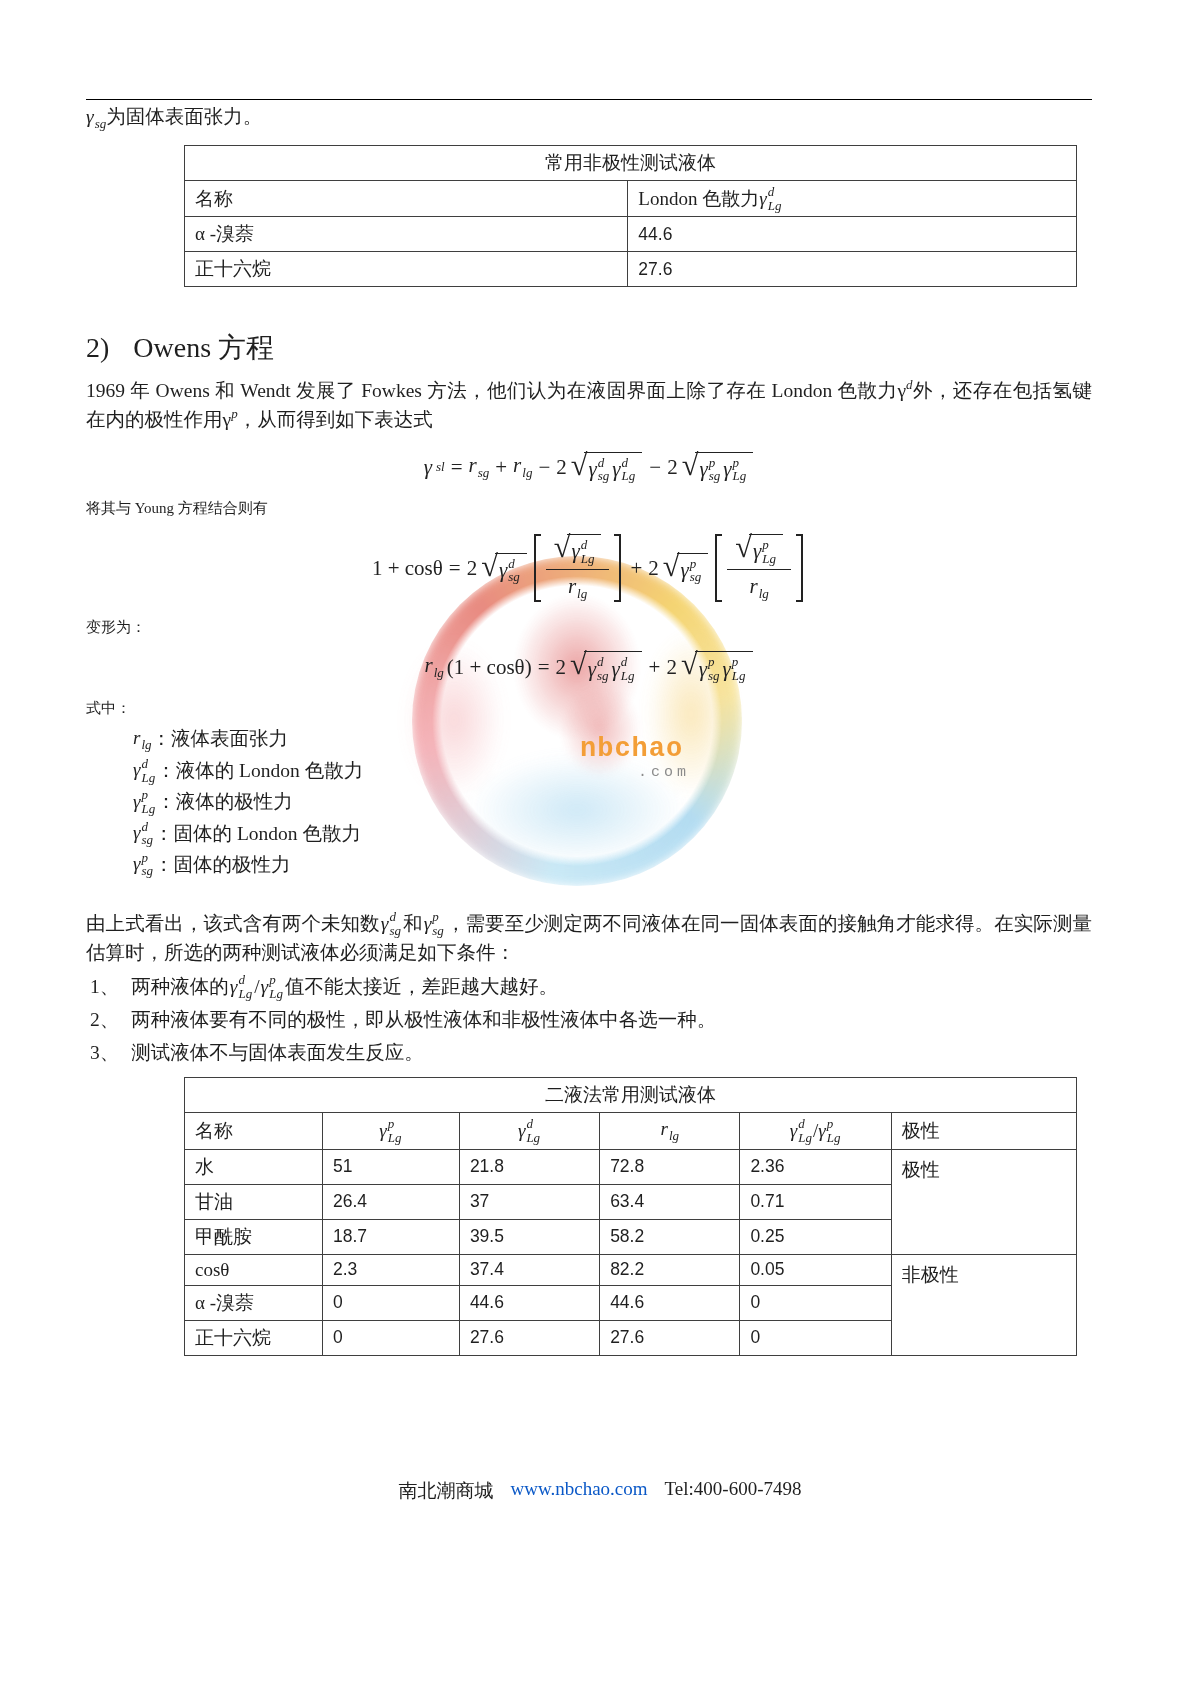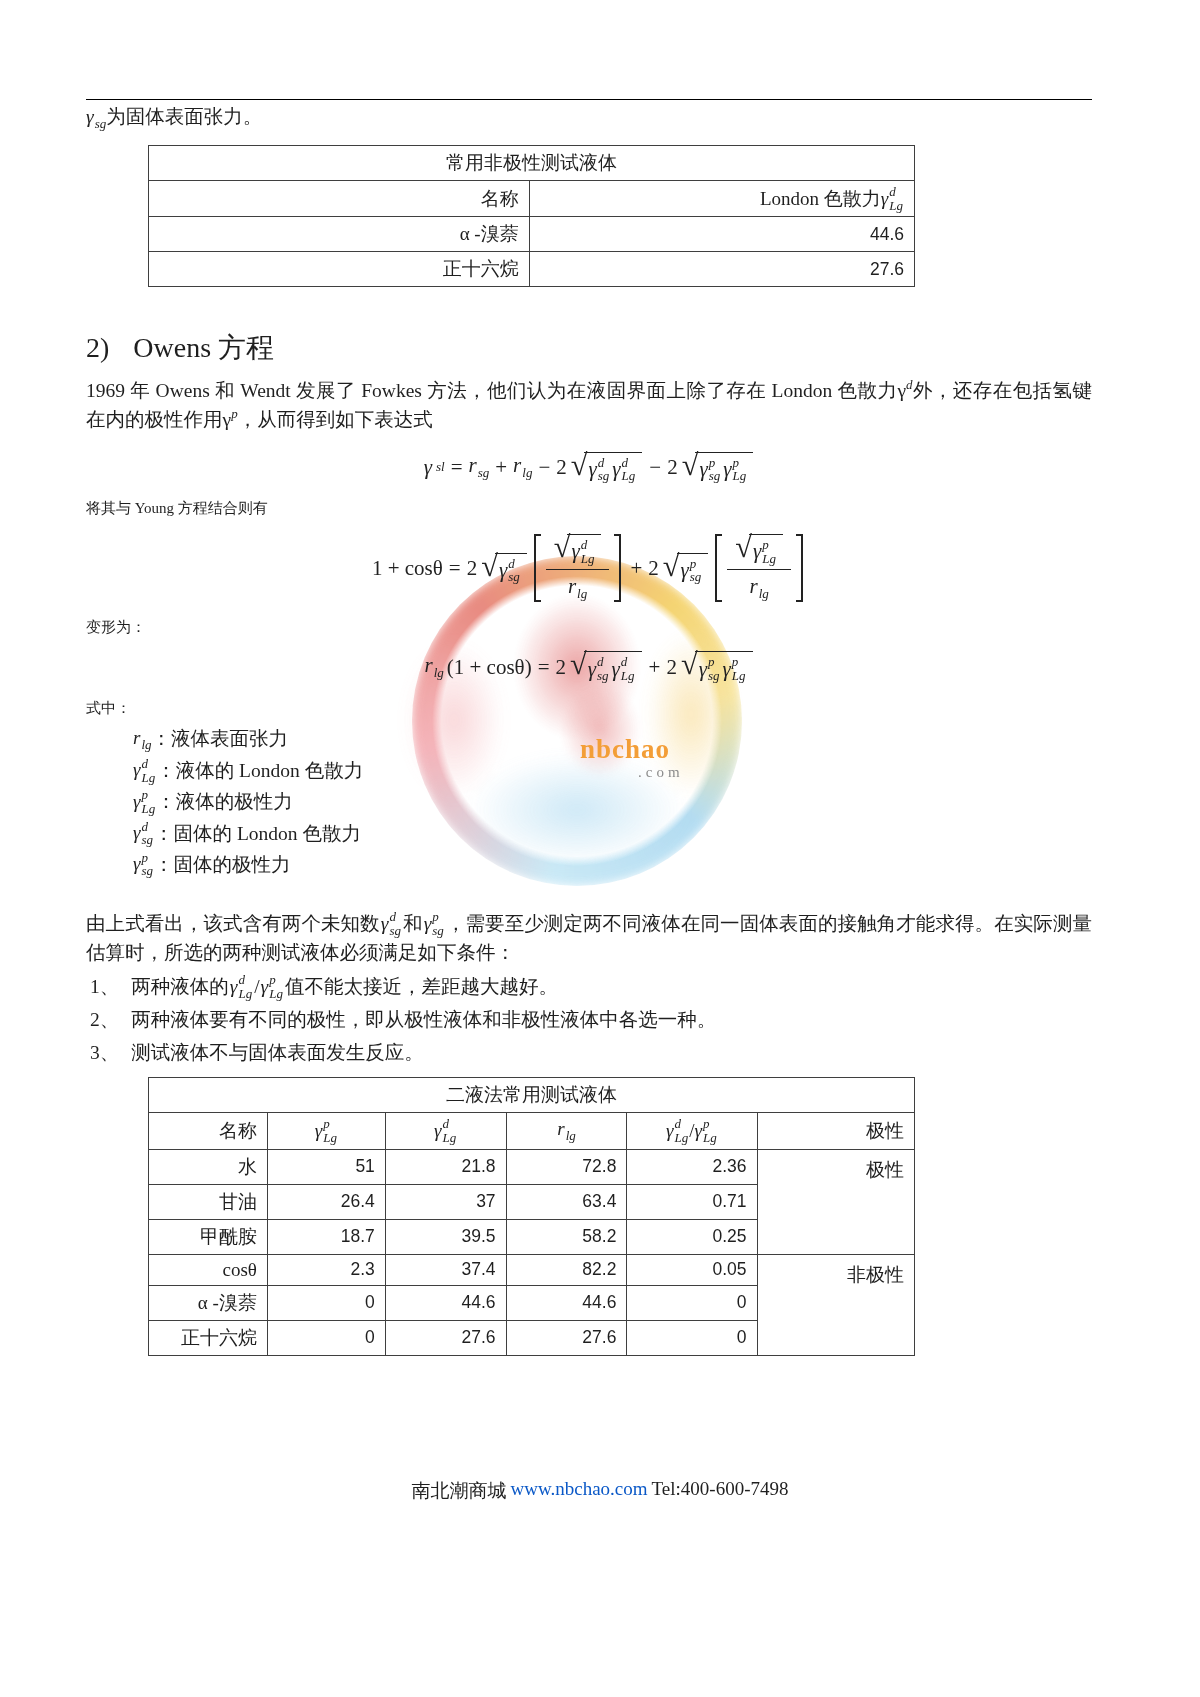--- a/index.html
+++ b/index.html
@@ -10,23 +10,23 @@
     font-family:"Liberation Serif","DejaVu Serif",serif;
   }
   .content { position:absolute; left:86px; width:1006px; top:0; z-index:1; }
 
   hr.top-rule { border:0; border-top:1.6px solid #000; margin-top:99px; }
 
   .gamma-line { font-size:19.5px; margin-top:3px; }
   .para { font-size:19.5px; line-height:1.45; margin-top:9px; text-align:justify; }
 
   
-  .tbl { border-collapse:collapse; width:767px; margin-left:62px; font-size:19px; }
+  .tbl { border-collapse:collapse; width:893px; margin-left:98px; font-size:19px; }
   .tbl td, .tbl th { border:1px solid #3f3f3f; padding:4px 10px; font-weight:normal;
-                     text-align:right; vertical-align:middle; height:30px; }
+                     text-align:left; vertical-align:middle; height:30px; }
   .tbl .ttl { text-align:center; }
   .t1 { margin-top:13px; }
   .t1 td:first-child { width:49.7%; }
   .cnum { font-family:"Liberation Sans","DejaVu Sans",sans-serif; font-size:17.5px; }
   .t2 { margin-top:10px; }
   .t2 .tc { text-align:center; }
   .t2 td.vtop { vertical-align:top; padding-top:7px; }
 
   .heading { font-size:28px; font-weight:400; margin-top:42px; display:flex; gap:24px; align-items:baseline; }
 
@@ -60,42 +60,42 @@
   .def  { display:flex; align-items:center; font-size:19.5px; line-height:1.5; margin-top:2px; }
   .def .math { font-size:19px; }
 
   .p3 { font-size:19.5px; line-height:1.5; margin-top:30px; text-align:justify; }
   .p3 .gss { margin:0 1px; }
   .olist { margin-top:4px; }
   .li { display:flex; gap:12px; font-size:19.5px; line-height:1.45; margin-top:5px; margin-left:4px; align-items:center; }
   .li .gss { margin:0 1px; }
 
   .footer { position:absolute; left:0; right:0; top:1478px; display:flex; justify-content:center;
-            gap:4px; font-size:19px; z-index:1; color:#1f1f1f; }
+            gap:17px; font-size:19px; z-index:1; color:#1f1f1f; }
   .footer a { color:#0a58c7; cursor:pointer; }
 
   
   .wm { position:absolute; left:412px; top:556px; width:330px; height:330px; z-index:0; opacity:.78; }
   .wm-ring { position:absolute; inset:0; border-radius:50%;
     background:conic-gradient(from -40deg,#e26b5e,#f2c94c 80deg,#f6e08a 120deg,#9fd3ee 170deg,#bde4f4 230deg,#f2a0a8 300deg,#e26b5e);
     -webkit-mask:radial-gradient(circle,transparent 58%,#000 62%,#000 94%,transparent 97%);
     mask:radial-gradient(circle,transparent 58%,#000 62%,#000 94%,transparent 97%);
     filter:blur(5px); }
   .wm-red1 { position:absolute; left:100px; top:36px; width:130px; height:150px;
     background:radial-gradient(ellipse,rgba(211,47,47,.55),transparent 68%); filter:blur(3px); }
   .wm-red2 { position:absolute; left:148px; top:126px; width:80px; height:95px;
     background:radial-gradient(ellipse,rgba(211,47,47,.40),transparent 70%); filter:blur(3px); }
   .wm-blue { position:absolute; left:58px; top:198px; width:214px; height:112px;
     background:radial-gradient(ellipse,rgba(148,206,236,.6),transparent 70%); filter:blur(8px); }
   .wm-yellow { position:absolute; left:236px; top:78px; width:86px; height:160px;
     background:radial-gradient(ellipse,rgba(244,200,90,.55),transparent 72%); filter:blur(8px); }
   .wm-pink { position:absolute; left:-6px; top:88px; width:96px; height:152px;
     background:radial-gradient(ellipse,rgba(242,160,165,.55),transparent 72%); filter:blur(8px); }
   .wm-text { position:absolute; left:168px; top:180px; line-height:1;
-    font-family:Liberation Serif, serif; }
+    font-family:Liberation Mono, monospace; }
   .wm-brand { color:#f08300; font-weight:bold; font-size:27px; letter-spacing:1px; }
   .wm-suffix { display:block; color:#6b6b6b; font-size:15px; letter-spacing:4px; margin:2px 0 0 58px; }
 </style>
 </head>
 <body>
 
 <div class="page">
 
   <div class="wm">
     <div class="wm-ring"></div>

